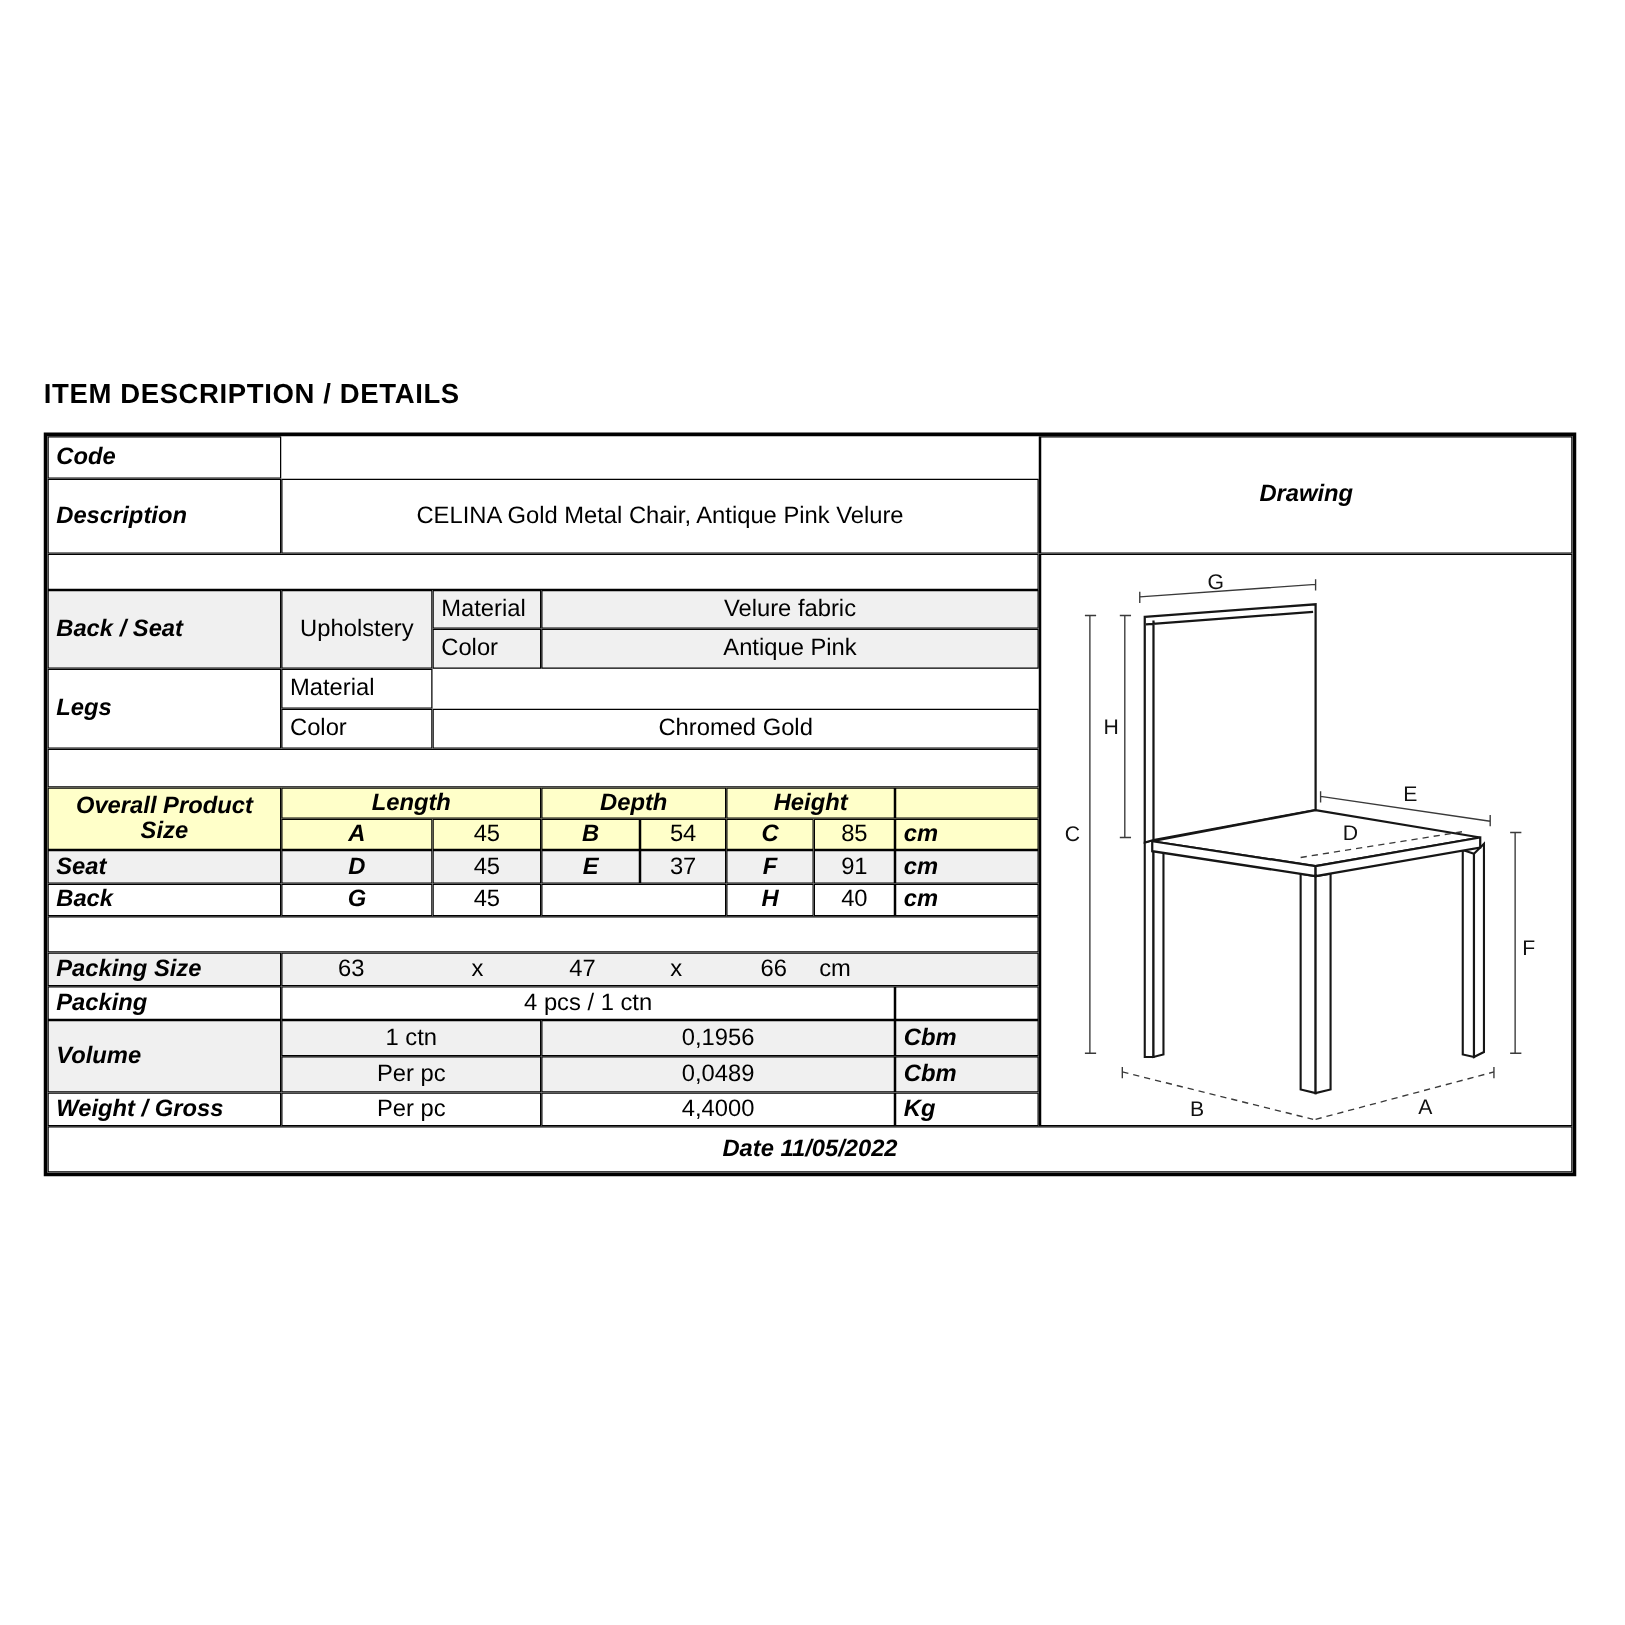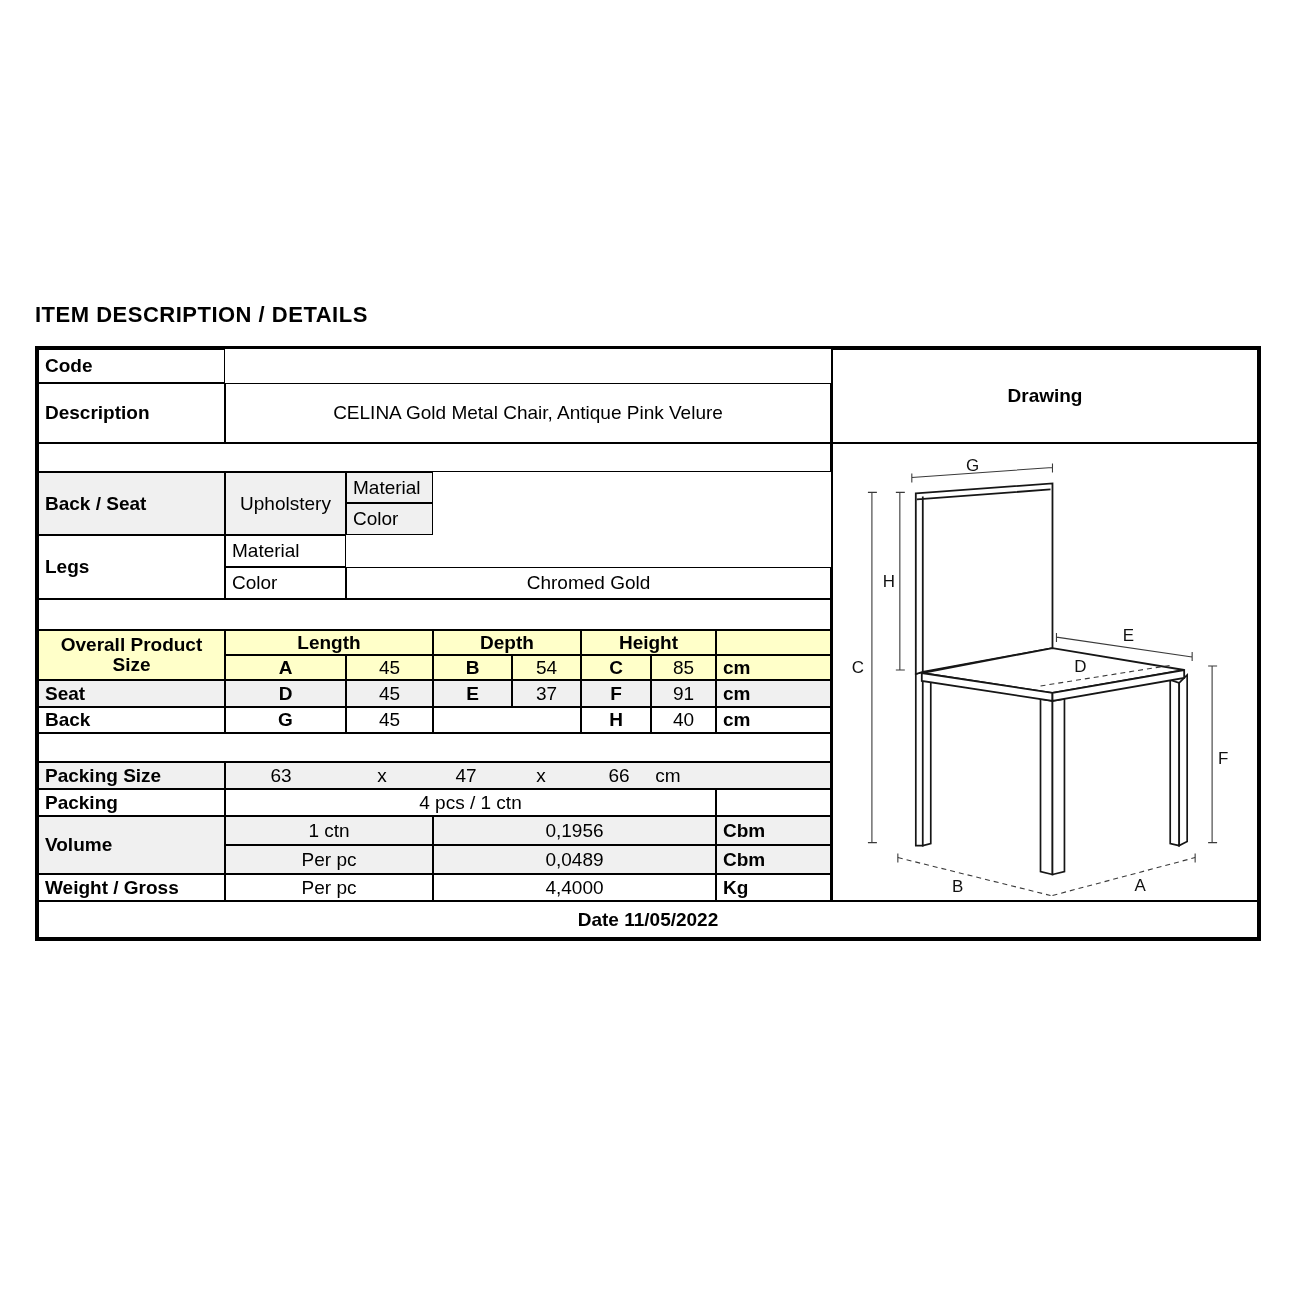--- a/index.html
+++ b/index.html
@@ -7,21 +7,21 @@
   .page-title{position:absolute;left:35px;top:302px;width:1220px;text-align:left;
     font-size:22px;font-weight:bold;letter-spacing:.5px;}
   .sheet{position:absolute;left:35px;top:346px;display:grid;background:#fff;
     border:3px solid #000;
     grid-template-columns:187px 121px 87px 79px 69px 70px 65px 115px 427px;
     grid-template-rows:34px 60px 29px 31px 32px 32px 32px 31px 25px 25px 27px 26px 29px 27px 27px 29px 29px 27px 37px;}
   .c{box-sizing:border-box;border:1px solid #000;display:flex;align-items:center;
     overflow:hidden;font-size:19px;line-height:1.05;background:#fff;}
   .left{justify-content:flex-start;padding-left:6px;}
   .center{justify-content:center;text-align:center;}
-  .b{font-weight:bold;}
+  .b{font-weight:bold;font-style:italic;}
   .gray{background:#f0f0f0;}
   .yellow{background:#ffffc9;}
   .col{flex-direction:column;justify-content:center;}
   .rel{position:relative;}
   .spread-item{position:absolute;top:50%;transform:translate(-50%,-50%);white-space:nowrap;}
   .draw-cell{padding:0;align-items:stretch;}
   .draw-cell svg{display:block;width:100%;height:100%;}
 </style>
 </head>
 <body>
@@ -81,21 +81,23 @@
         <text x="391" y="320">F</text>
         <text x="125" y="449">B</text>
         <text x="308" y="448">A</text>
       </g>
     </svg>
   </div>
 
   <div class="c left b gray" style="grid-area:4/1/6/2">Back / Seat</div>
   <div class="c center gray" style="grid-area:4/2/6/3">Upholstery</div>
   <div class="c left gray" style="grid-area:4/3/5/4">Material</div>
+  <div class="c center gray" style="grid-area:4/4/5/9">Velure fabric</div>
   <div class="c left gray" style="grid-area:5/3/6/4">Color</div>
+  <div class="c center gray" style="grid-area:5/4/6/9">Antique Pink</div>
 
   <div class="c left b" style="grid-area:6/1/8/2">Legs</div>
   <div class="c left" style="grid-area:6/2/7/3">Material</div>
   <div class="c left" style="grid-area:7/2/8/3">Color</div>
   <div class="c center" style="grid-area:7/3/8/9">Chromed Gold</div>
 
   <div class="c" style="grid-area:8/1/9/9"></div>
 
   <div class="c center b yellow col" style="grid-area:9/1/11/2">
     <div>Overall Product</div>

